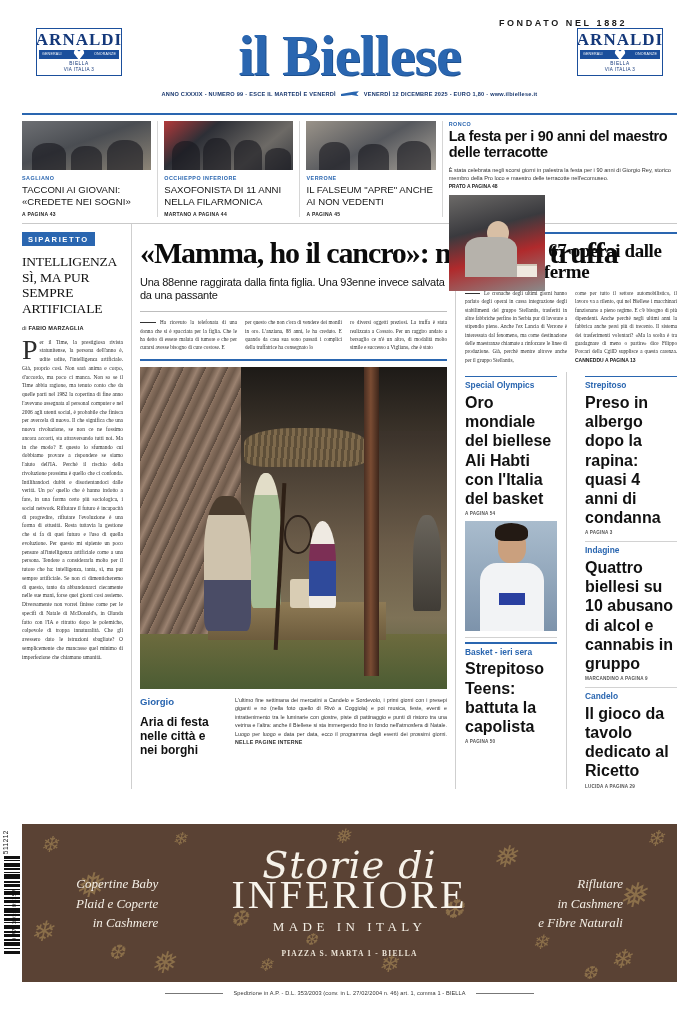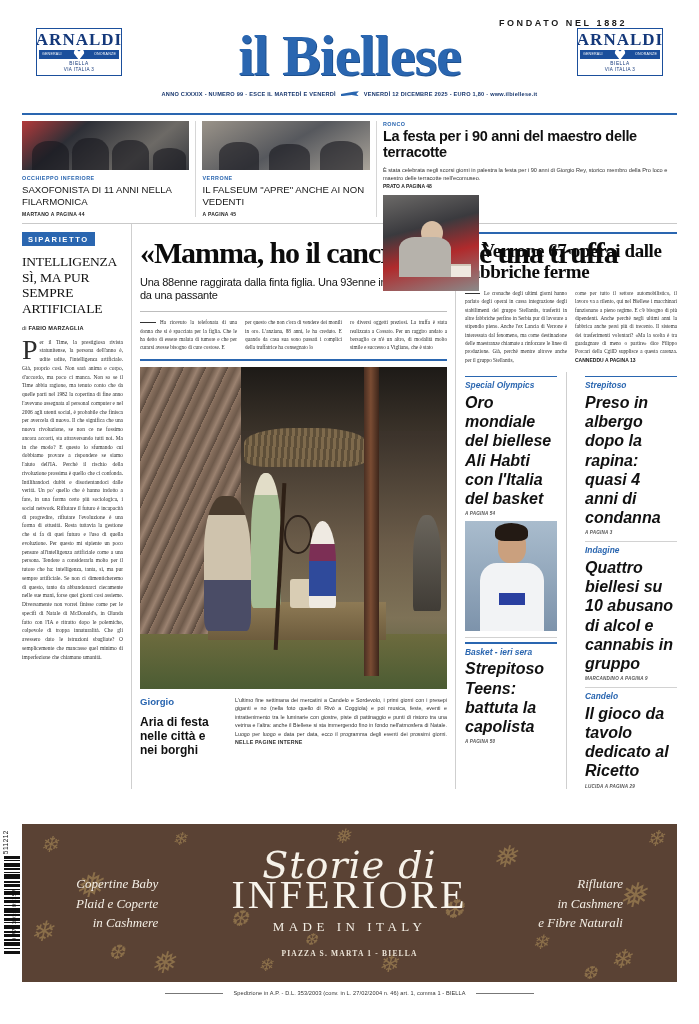--- a/index.html
+++ b/index.html
@@ -274,21 +274,21 @@
   .right-cols .rc { flex: 1 1 0; min-width: 0; }
   .right-cols .rc:first-child::before {
     content: ""; display: inline-block; width: 15px; height: 1.6px;
     background: #333; vertical-align: middle; margin-right: 4px; margin-bottom: 1px;
   }
   .right-ref {
     font-family: "Liberation Sans", sans-serif;
     font-size: 5px; font-weight: 700; color: #222;
   }
 
-  .briefs { display: flex; gap: 18px; margin-top: 8px; font-style: italic; }
+  .briefs { display: flex; gap: 18px; margin-top: 8px; }
   .briefs-col { flex: 1 1 0; min-width: 0; }
   .briefs-col.left-bc { border-right: 1px solid #cfcfcf; padding-right: 9px; }
   .brief { padding-top: 4px; }
   .brief + .brief { border-top: 1px solid #d2d2d2; margin-top: 6px; }
   .brief-rule { height: 1.6px; background: #2a66b0; margin-bottom: 4px; }
   .brief-kicker { color: #2a66b0; font-size: 8.4px; font-weight: 700; line-height: 1.15; }
   .brief-title { font-size: 16px; font-weight: 700; line-height: 1.2; margin-top: 2px; color: #111; }
   .brief-ref { font-size: 4.6px; font-weight: 700; color: #555; margin-top: 3px; letter-spacing: .2px; }
   .brief-photo {
     margin-top: 5px; width: 100%; height: 110px; position: relative; overflow: hidden;
@@ -414,20 +414,30 @@
       <span>ANNO CXXXIX - NUMERO 99 - ESCE IL MARTEDÌ E VENERDÌ</span>
       <i class="swoosh"></i>
       <span>VENERDÌ 12 DICEMBRE 2025 - EURO 1,80 - www.ilbiellese.it</span>
     </div>
   </div>
 
   <div class="rule-blue"></div>
 
   <div class="teaser-strip">
 
+    <div class="teaser">
+      <div class="teaser-photo tp1">
+        <i class="fig" style="left:8%;width:26%;height:56%"></i>
+        <i class="fig" style="left:38%;width:24%;height:50%"></i>
+        <i class="fig" style="left:66%;width:28%;height:62%"></i>
+      </div>
+      <div class="teaser-kicker">SAGLIANO</div>
+      <div class="teaser-title">TACCONI AI GIOVANI: «CREDETE NEI SOGNI»</div>
+      <div class="teaser-ref">A PAGINA 43</div>
+    </div>
 
     <div class="teaser">
       <div class="teaser-photo tp2">
         <i class="fig" style="left:6%;width:22%;height:60%"></i>
         <i class="fig" style="left:30%;width:22%;height:66%"></i>
         <i class="fig" style="left:54%;width:22%;height:62%"></i>
         <i class="fig" style="left:78%;width:20%;height:44%"></i>
       </div>
       <div class="teaser-kicker">OCCHIEPPO INFERIORE</div>
       <div class="teaser-title">SAXOFONISTA DI 11 ANNI NELLA FILARMONICA</div>

